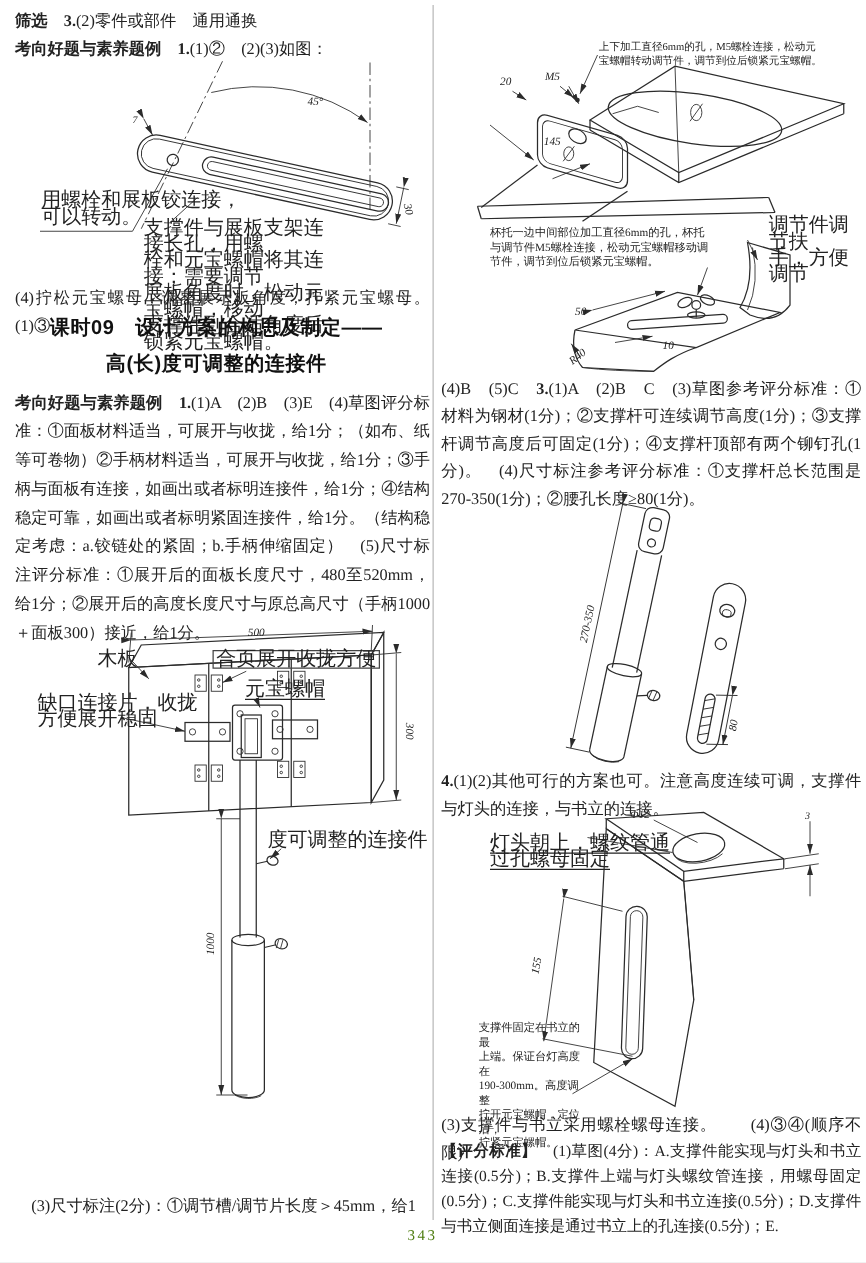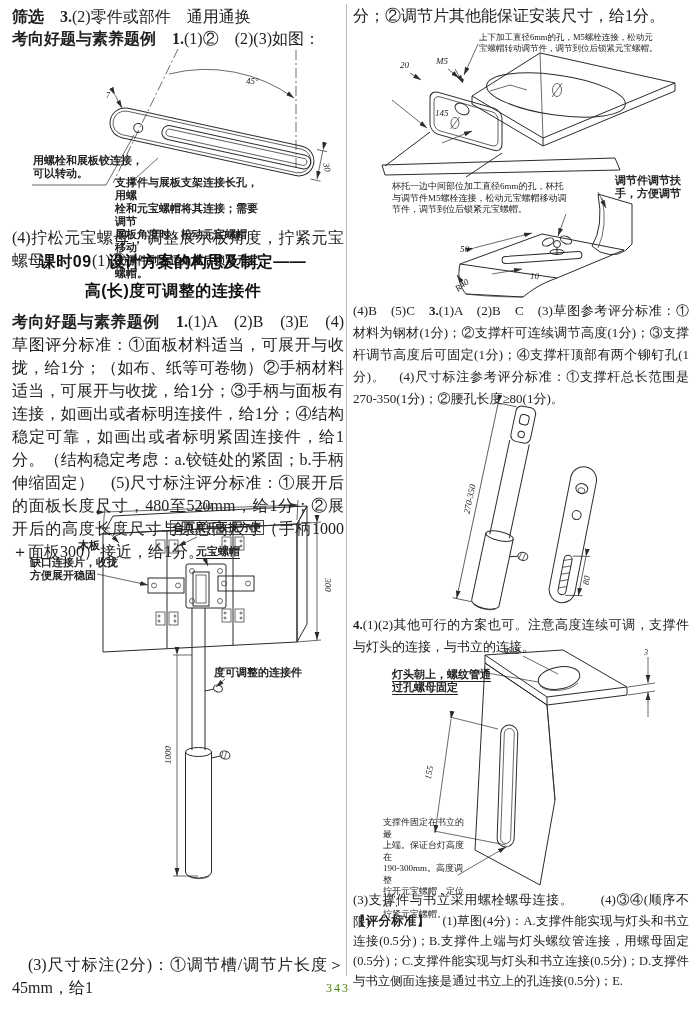--- a/index.html
+++ b/index.html
@@ -1,25 +1,25 @@
 <!DOCTYPE html>
 <html><head>
 <meta charset="utf-8">
 <style>
   html,body{margin:0;padding:0;background:#e8e8e8;}
   .page{position:relative;width:693px;height:1010px;background:#ffffff;overflow:hidden;
         font-family:"Liberation Serif","DejaVu Serif",serif;color:#1f1f1f;}
   .abs{position:absolute;}
-  .t{font-size:16px;line-height:23px;text-align:justify;color:#222;}
+  .t{font-size:13px;line-height:23px;text-align:justify;color:#222;}
   .t2{font-size:13px;line-height:22px;text-align:justify;color:#222;}
   .num{font-weight:bold;}
   .hd{font-family:"Liberation Sans","DejaVu Sans",sans-serif;font-weight:bold;}
   .title{font-family:"Liberation Sans","DejaVu Sans",sans-serif;font-weight:bold;
          font-size:16px;text-align:center;width:340px;letter-spacing:.5px;color:#111;}
-  .lab{font-size:11px;line-height:13px;white-space:pre-line;color:#222;font-weight:bold;}
+  .lab{font-size:16px;line-height:13px;white-space:pre-line;color:#222;}
   .lab9{font-size:9px;line-height:11.5px;white-space:pre-line;color:#222;}
   .lab85{font-size:8.5px;line-height:10.5px;white-space:pre-line;color:#222;}
   .boxed{border:0.8px solid #444;padding:0 2px;}
   .ul{text-decoration:underline;text-underline-offset:3px;}
   .colrule{width:1px;background:#b9b9b9;}
   .footer{font-size:12px;color:#4d7c0f;letter-spacing:2px;}
   svg{overflow:visible;}
   svg .ln{stroke:#2b2b2b;fill:none;stroke-width:1;}
   svg .thin{stroke:#2b2b2b;fill:none;stroke-width:.7;}
   svg .cl{stroke:#2b2b2b;fill:none;stroke-width:.7;stroke-dasharray:10 3 2 3;}
@@ -162,32 +162,31 @@
     <line class="thin" x1="143" y1="376" x2="118" y2="376"></line>
     <line class="thin" x1="122" y1="155" x2="122" y2="376" marker-start="url(#a2)" marker-end="url(#a2)"></line>
     <text class="dim" x="116" y="255" transform="rotate(-90 116 255)" text-anchor="middle">1000</text>
 
     <line class="thin" x1="48" y1="26" x2="64" y2="43" marker-end="url(#a2)"></line>
     <line class="thin" x1="142" y1="37" x2="123" y2="46" marker-end="url(#a2)"></line>
     <line class="thin" x1="150" y1="59" x2="153" y2="66" marker-end="url(#a2)"></line>
     <line class="thin" x1="42" y1="74" x2="93" y2="85" marker-end="url(#a2)"></line>
     <line class="thin" x1="170" y1="179" x2="161" y2="187" marker-end="url(#a2)"></line>
   </svg>
-  <div class="abs lab" style="left:78px;top:539px;">木板</div>
+  <div class="abs lab" style="left:78px;top:521px;">木板</div>
   <div class="abs lab boxed" style="left:170px;top:520px;text-align:right;">合页展开收拢方便</div>
   <div class="abs lab ul" style="left:196px;top:545px;">元宝螺帽</div>
   <div class="abs lab" style="left:30px;top:556px;">缺口连接片，收拢
 方便展开稳固</div>
   <div class="abs lab" style="left:214px;top:666px;">度可调整的连接件</div>
 
   <div class="abs t" style="left:12px;top:953px;width:332px;text-indent:1em;">(3)尺寸标注(2分)：①调节槽/调节片长度＞45mm，给1</div>
 
   <div class="abs footer" style="left:326px;top:981px;">343</div>
 
-  <div class="abs t" style="left:353px;top:4px;width:336px;">分；②调节片其他能保证安装尺寸，给1分。</div>
 
   <svg class="abs" style="left:352px;top:28px;" width="338" height="158" viewBox="0 0 338 158">
     <defs>
         <marker id="a3" markerWidth="9" markerHeight="7" refX="8" refY="3" orient="auto" markerUnits="userSpaceOnUse">
           <path d="M0,0.6 L8,3 L0,5.4 Z" fill="#2b2b2b"></path>
         </marker>
       </defs>
 
     <polygon class="ln" points="120,68 188,25 323,55 191,110"></polygon>
     <ellipse class="ln" cx="204" cy="67" rx="70" ry="20" transform="rotate(8 204 67)"></ellipse>

